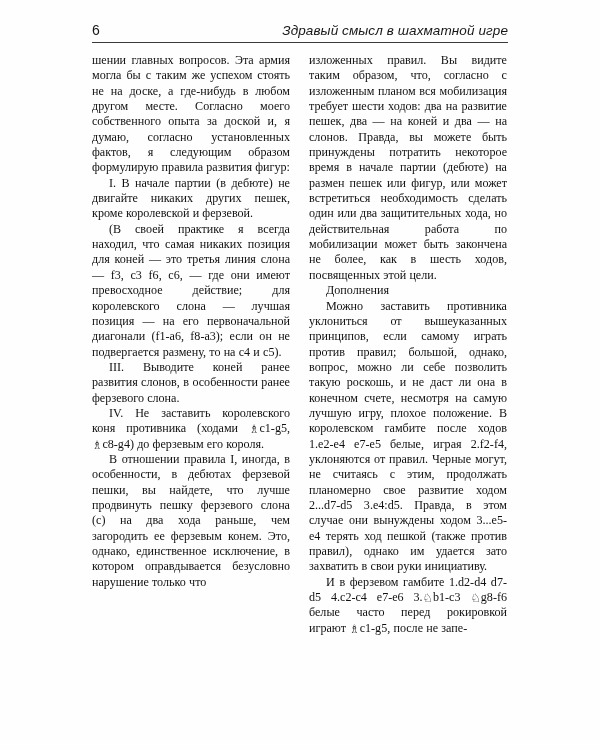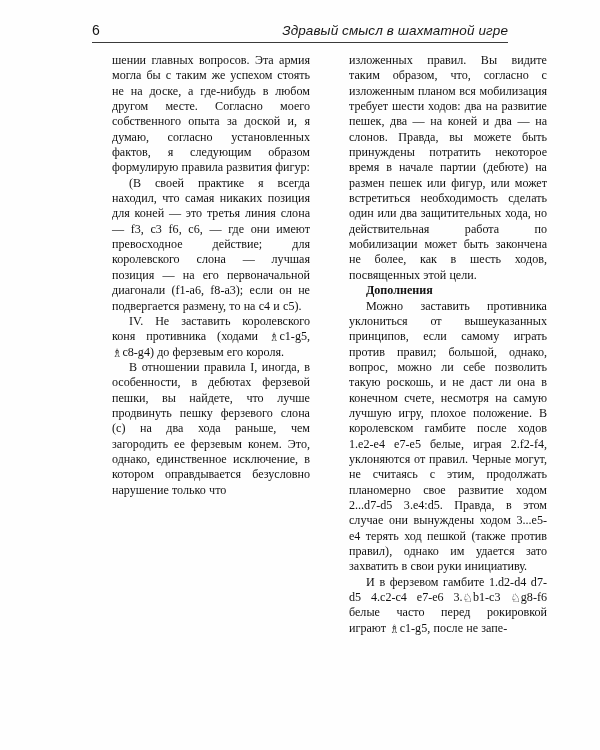--- a/index.html
+++ b/index.html
@@ -60,41 +60,40 @@
     left: 92px;
     right: 92px;
     top: 53px;
     bottom: 18px;
     display: flex;
     gap: 19px;
   }
   .col {
     width: 198px;
     flex: 0 0 198px;
-    margin-left: 20px;
   }
 
   .col p {
     margin: 0;
     font-size: 12.1px;
     line-height: 15.35px;
     text-align: justify;
     text-justify: inter-word;
     text-indent: 17px;
     hyphens: manual;
     word-spacing: 0.2px;
   }
   .col p.noindent {
     text-indent: 0;
   }
 
   .subhead {
     margin: 13px 0 1px 0;
     font-family: "Liberation Serif", "DejaVu Serif", serif;
-    font-weight: bold;
+    font-weight: normal;
     font-size: 12.3px;
     line-height: 15.35px;
     text-indent: 0;
     text-align: left;
   }
 
   .piece {
     font-family: "DejaVu Sans", "Liberation Sans", sans-serif;
     font-size: 11.6px;
     line-height: 0;
@@ -110,21 +109,23 @@
   <div class="running-head">
     <span class="folio">6</span>
     <span class="title">Здравый смысл в шахматной игре</span>
   </div>
   <div class="head-rule"></div>
 
   <div class="columns">
 
     <div class="col">
       <p class="noindent">шении главных вопросов. Эта армия могла бы с таким же успехом стоять не на доске, а где-нибудь в любом другом месте. Согласно моего собственного опыта за доской и, я думаю, согласно установленных фактов, я следующим образом формулирую правила развития фигур:</p>
+      <p>I. В начале партии (в дебюте) не двигайте никаких других пешек, кроме королевской и ферзевой.</p>
       <p>(В своей практике я всегда находил, что самая никаких позиция для коней — это третья линия слона — f3, c3 f6, c6, — где они имеют превосходное действие; для королевского слона — лучшая позиция — на его первоначальной диагонали (f1-a6, f8-a3); если он не подвергается размену, то на c4 и c5).</p>
+      <p>III. Выводите коней ранее развития слонов, в особенности ранее ферзевого слона.</p>
       <p><span>IV. Не заставить королевского коня противника (ходами </span><span class="piece">♗</span><span>c1-g5, </span><span class="piece">♗</span><span>c8-g4) до ферзевым его короля.</span></p>
       <p>В отношении правила I, иногда, в особенности, в дебютах ферзевой пешки, вы найдете, что лучше продвинуть пешку ферзевого слона (c) на два хода раньше, чем загородить ее ферзевым конем. Это, однако, единственное исключение, в котором оправдывается безусловно нарушение только что</p>
     </div>
 
     <div class="col">
       <p class="noindent">изложенных правил. Вы видите таким образом, что, согласно с изложенным планом вся мобилизация требует шести ходов: два на развитие пешек, два — на коней и два — на слонов. Правда, вы можете быть принуждены потратить некоторое время в начале партии (дебюте) на размен пешек или фигур, или может встретиться необходимость сделать один или два защитительных хода, но действительная работа по мобилизации может быть закончена не более, как в шесть ходов, посвященных этой цели.</p>
 
       <p class="subhead">Дополнения</p>
 
       <p>Можно заставить противника уклониться от вышеуказанных принципов, если самому играть против правил; большой, однако, вопрос, можно ли себе позволить такую роскошь, и не даст ли она в конечном счете, несмотря на самую лучшую игру, плохое положение. В королевском гамбите после ходов 1.e2-e4 e7-e5 белые, играя 2.f2-f4, уклоняются от правил. Черные могут, не считаясь с этим, продолжать планомерно свое развитие ходом 2...d7-d5 3.e4:d5. Правда, в этом случае они вынуждены ходом 3...e5-e4 терять ход пешкой (также против правил), однако им удается зато захватить в свои руки инициативу.</p>

